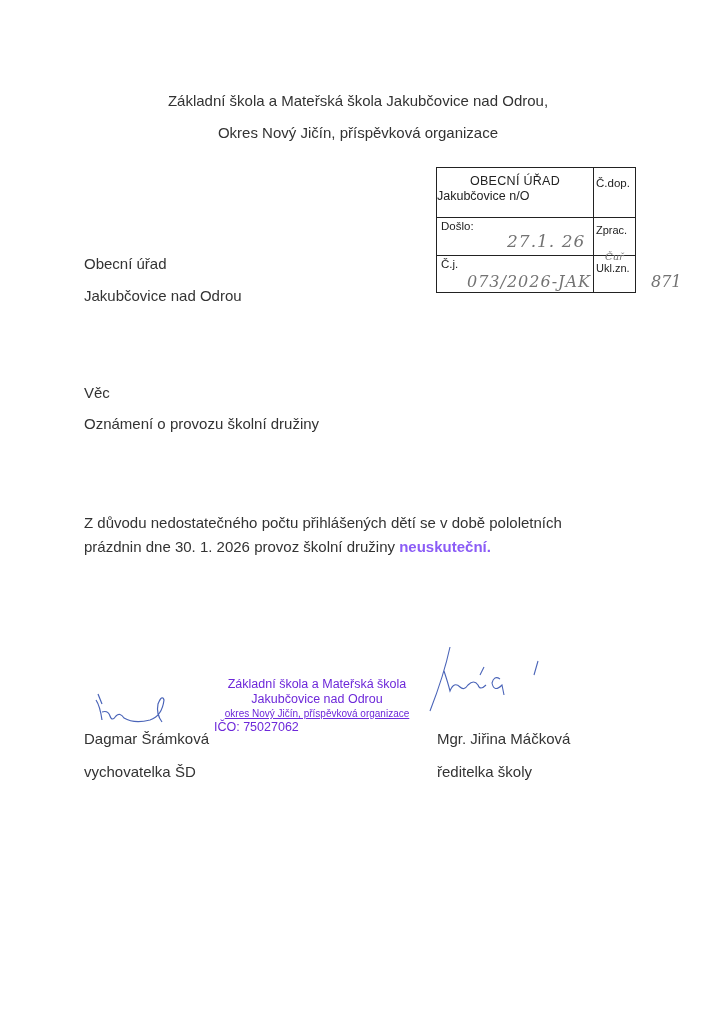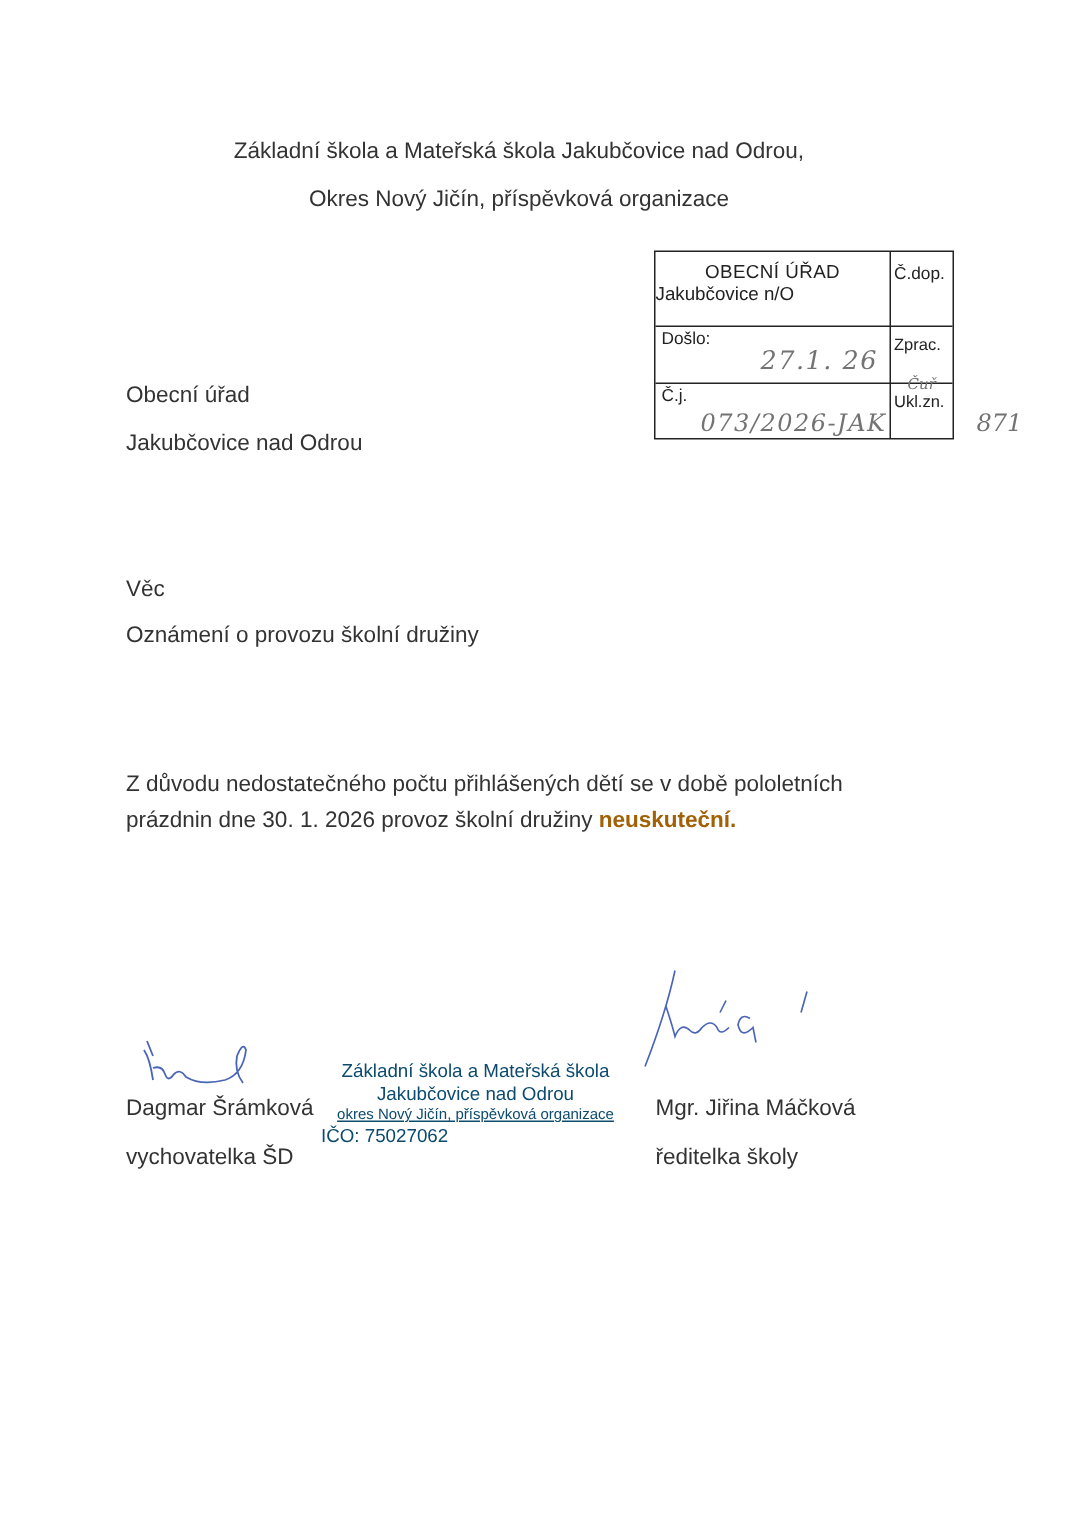--- a/index.html
+++ b/index.html
@@ -2,30 +2,30 @@
 <html><head>
   <meta charset="utf-8">
   <style>
     html, body { margin: 0; padding: 0; }
     body {
       width: 724px; height: 1024px; background: #ffffff; position: relative; overflow: hidden;
       font-family: "DejaVu Sans", sans-serif; color: #2b2b2b;
     }
     .abs { position: absolute; white-space: nowrap; }
     .letter { font-family: "Liberation Sans", sans-serif; font-size: 15px; color: #333; }
-    .hdr { left: 4px; width: 684px; text-align: center; }
+    .hdr { left: 16px; width: 684px; text-align: center; }
     .hdr1 { top: 92px; }
     .hdr2 { top: 124px; }
     .addr1 { left: 84px; top: 255px; }
     .addr2 { left: 84px; top: 287px; }
     .subj-label { left: 84px; top: 384px; }
     .subj { left: 84px; top: 415px; }
     .body1 { left: 84px; top: 514px; }
     .body2 { left: 84px; top: 538px; }
-    .body2 b { font-weight: bold; color: #a16207; }
+    .body2 b { font-weight: bold; color: #8b5cf6; }
 
     
     .stamp {
       position: absolute; left: 436px; top: 167px; width: 200px; height: 126px;
       border: 1.5px solid #222; box-sizing: border-box;
       font-family: "Liberation Sans", sans-serif; color: #222;
     }
     .stamp .vline { position: absolute; left: 156px; top: 0; bottom: 0; border-left: 1.5px solid #222; }
     .stamp .hline { position: absolute; left: 0; right: 0; border-top: 1.5px solid #222; }
     .stamp .h1 { top: 49px; }
@@ -42,21 +42,21 @@
     .stamp .v-dosl { left: 70px; top: 63px; font-size: 17px; letter-spacing: 1px; }
     .stamp .v-cj { left: 30px; top: 104px; font-size: 16px; letter-spacing: 1px; }
     .stamp .v-ukl { left: 168px; top: 104px; font-size: 16px; margin-left: 46px; }
     .stamp .v-zprac { left: 168px; top: 83px; font-size: 10px; }
 
     
     .sig-left-name { left: 84px; top: 730px; }
     .sig-left-role { left: 84px; top: 763px; }
     .sig-right-name { left: 437px; top: 730px; }
     .sig-right-role { left: 437px; top: 763px; }
-    .seal { position: absolute; left: 212px; top: 707px; width: 210px; font-family: "Liberation Sans", sans-serif; font-size: 12.5px; color: #0c4a6e; line-height: 15px; }
+    .seal { position: absolute; left: 212px; top: 677px; width: 210px; font-family: "Liberation Sans", sans-serif; font-size: 12.5px; color: #6d28d9; line-height: 15px; }
     .seal div { white-space: nowrap; }
     .seal .c { text-align: center; }
     .seal .u { text-decoration: underline; font-size: 10px; line-height: 13px; }
     .seal .l { padding-left: 2px; }
     .sig { position: absolute; }
   </style>
 </head>
 <body>
 
 <div class="abs letter hdr hdr1">Základní škola a Mateřská škola Jakubčovice nad Odrou,</div>

